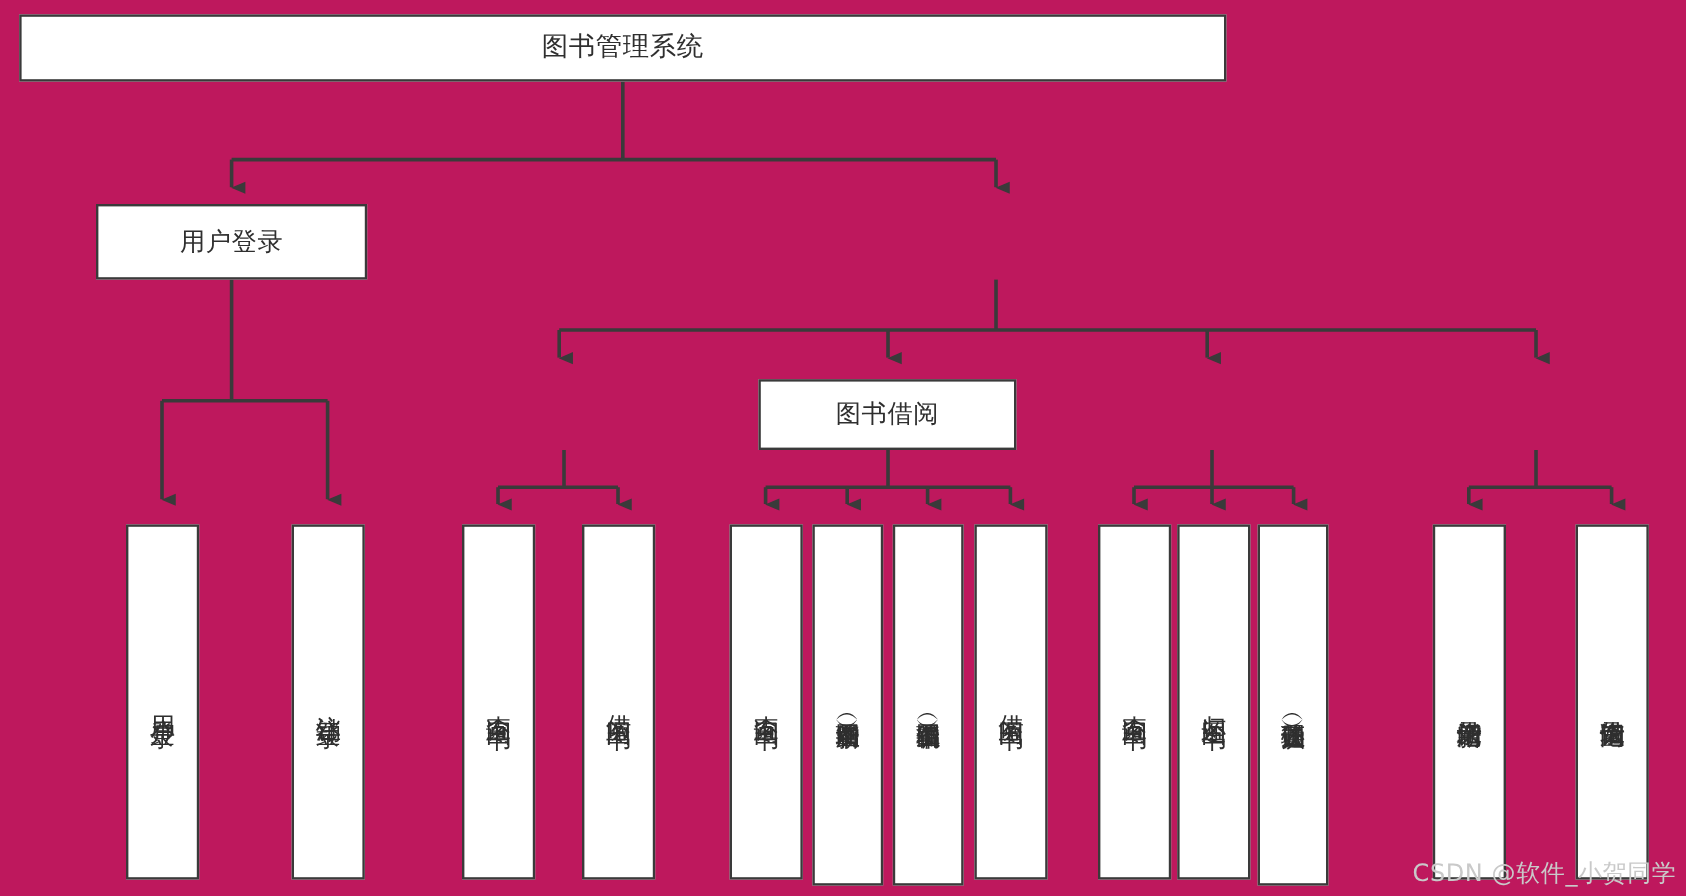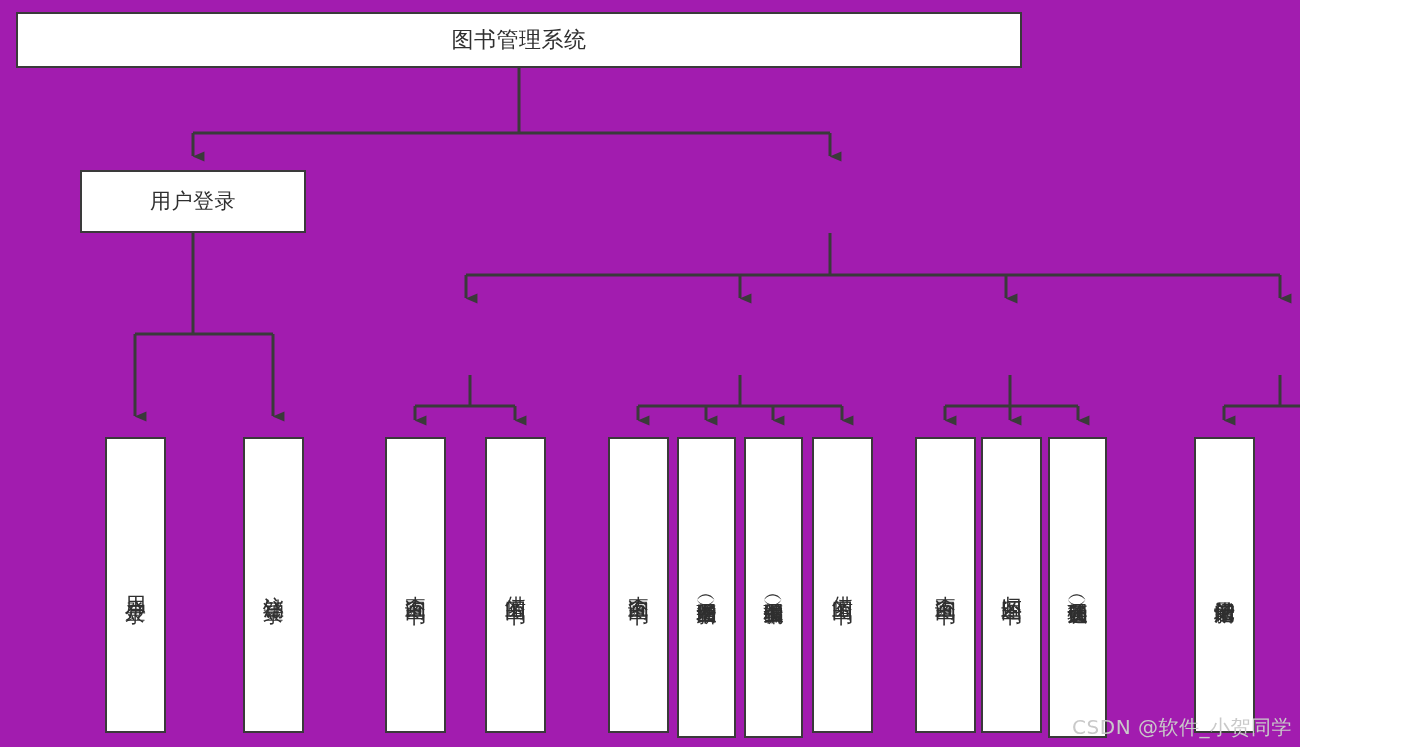--- a/index.html
+++ b/index.html
@@ -3,23 +3,23 @@
 <meta charset="utf-8">
 <title>图书管理系统 功能结构图</title>
 <style>
   html,body{margin:0;padding:0;background:#ffffff;}
   body{
     font-family:"DejaVu Sans","Liberation Sans",sans-serif;
     color:#2b2b2b;
   }
   #canvas{
     position:relative;
-    width:1300px;
+    width:1405px;
     height:747px;
-    background:#a21caf;
+    background:#be185d;
     overflow:hidden;
   }
   svg.lines{
     position:absolute;
     left:0; top:0;
     width:1405px; height:747px;
     pointer-events:none;
   }
   .node{
     position:absolute;
@@ -122,20 +122,23 @@
   </svg>
 
   <div class="node h root" style="left:16px; top:12px; width:1006px; height:56px;">
     <span>图书管理系统</span>
   </div>
 
   <div class="node h" style="left:80px; top:170px; width:226px; height:63px;">
     <span>用户登录</span>
   </div>
 
+  <div class="node h" style="left:632px; top:316px; width:215px; height:59px;">
+    <span>图书借阅</span>
+  </div>
 
   <div class="node v" style="left:105px; top:437px; width:61px; height:296px;">
     <span class="txt">用户登录</span>
   </div>
   <div class="node v" style="left:243px; top:437px; width:61px; height:296px;">
     <span class="txt">注销登录</span>
   </div>
 
   <div class="node v" style="left:385px; top:437px; width:61px; height:296px;">
     <span class="txt">查询图书</span>

